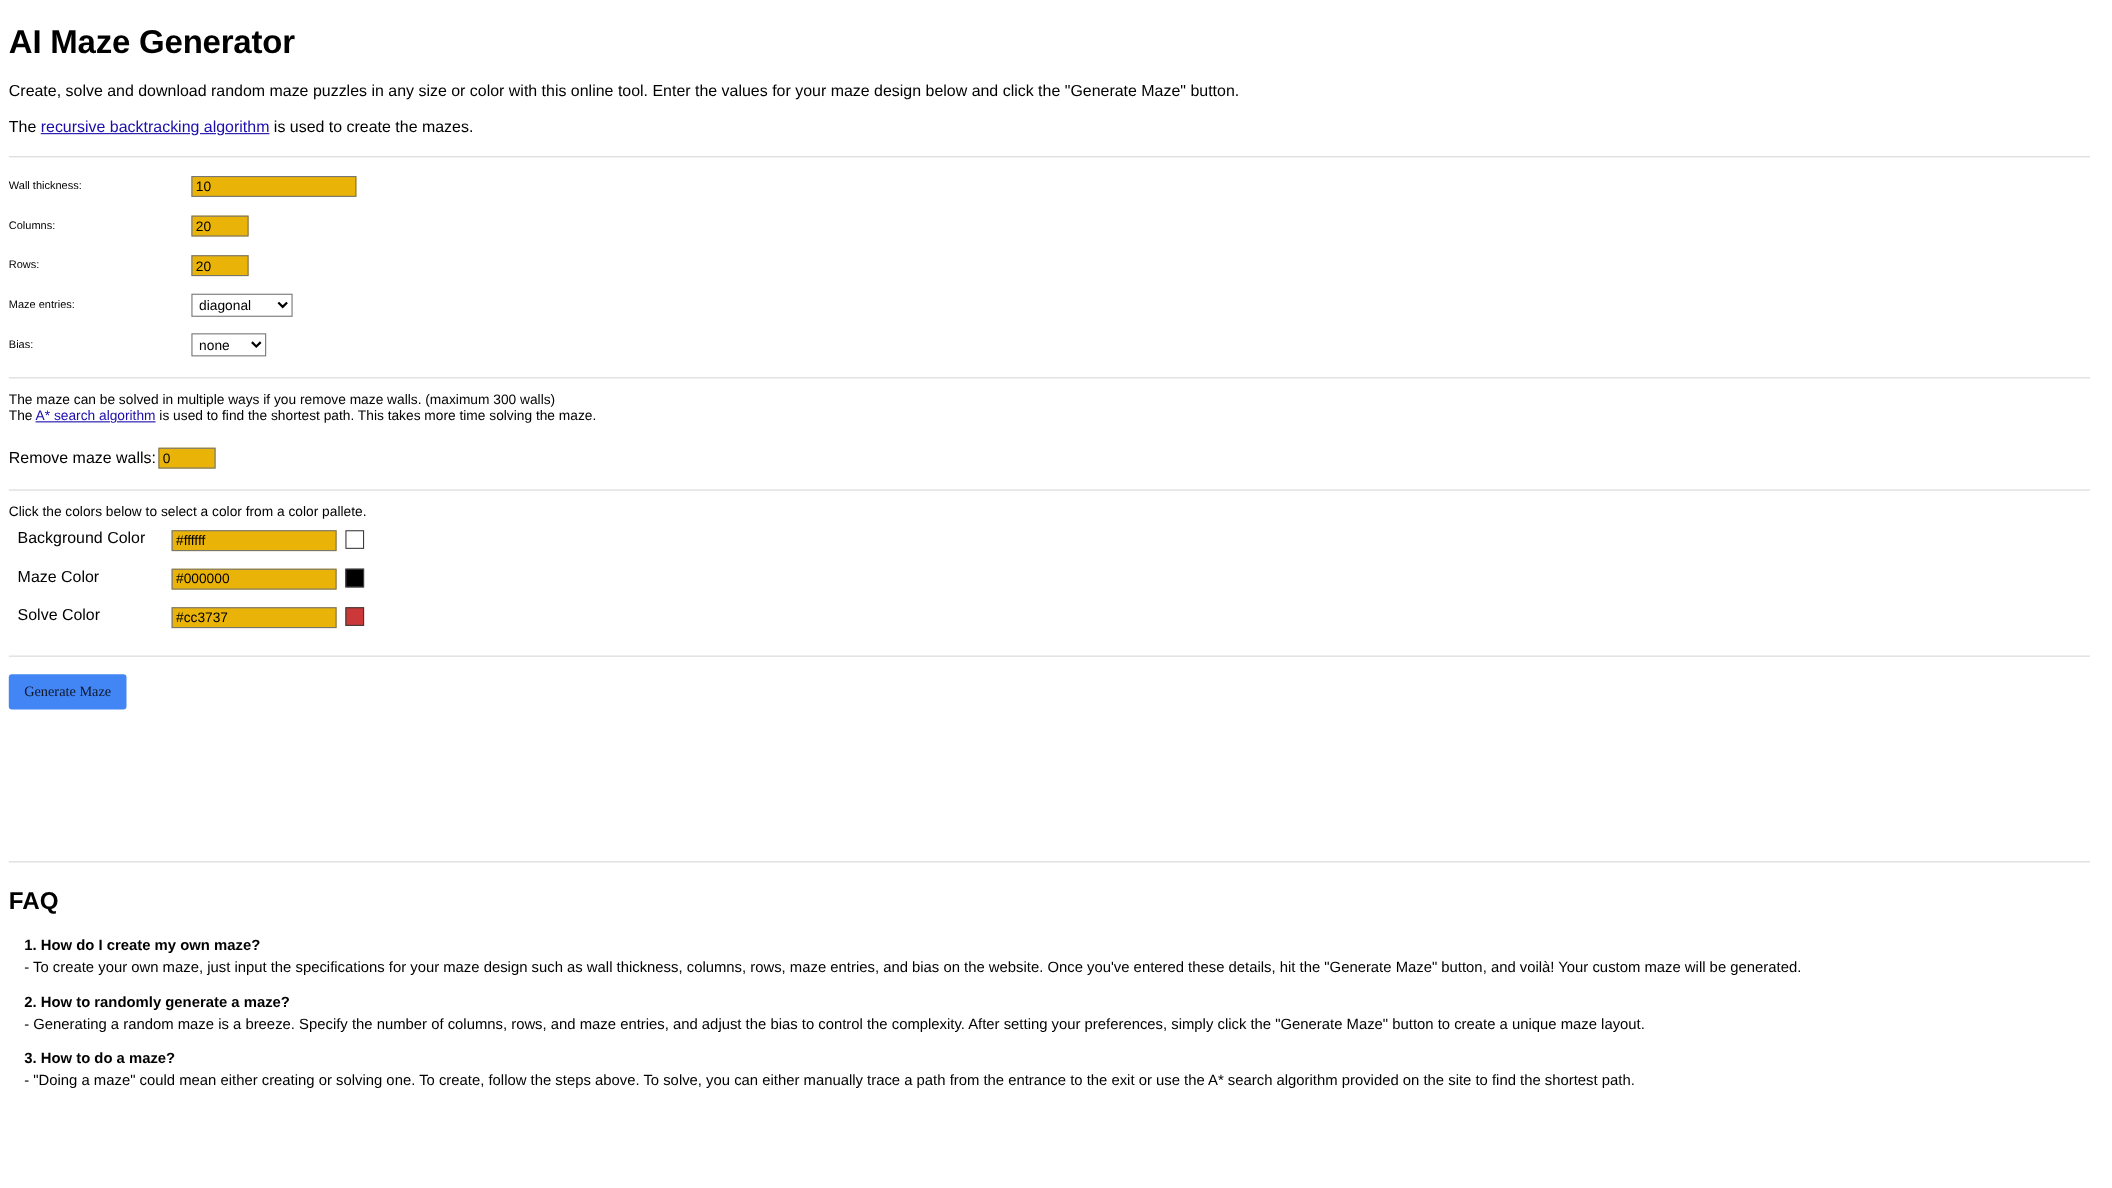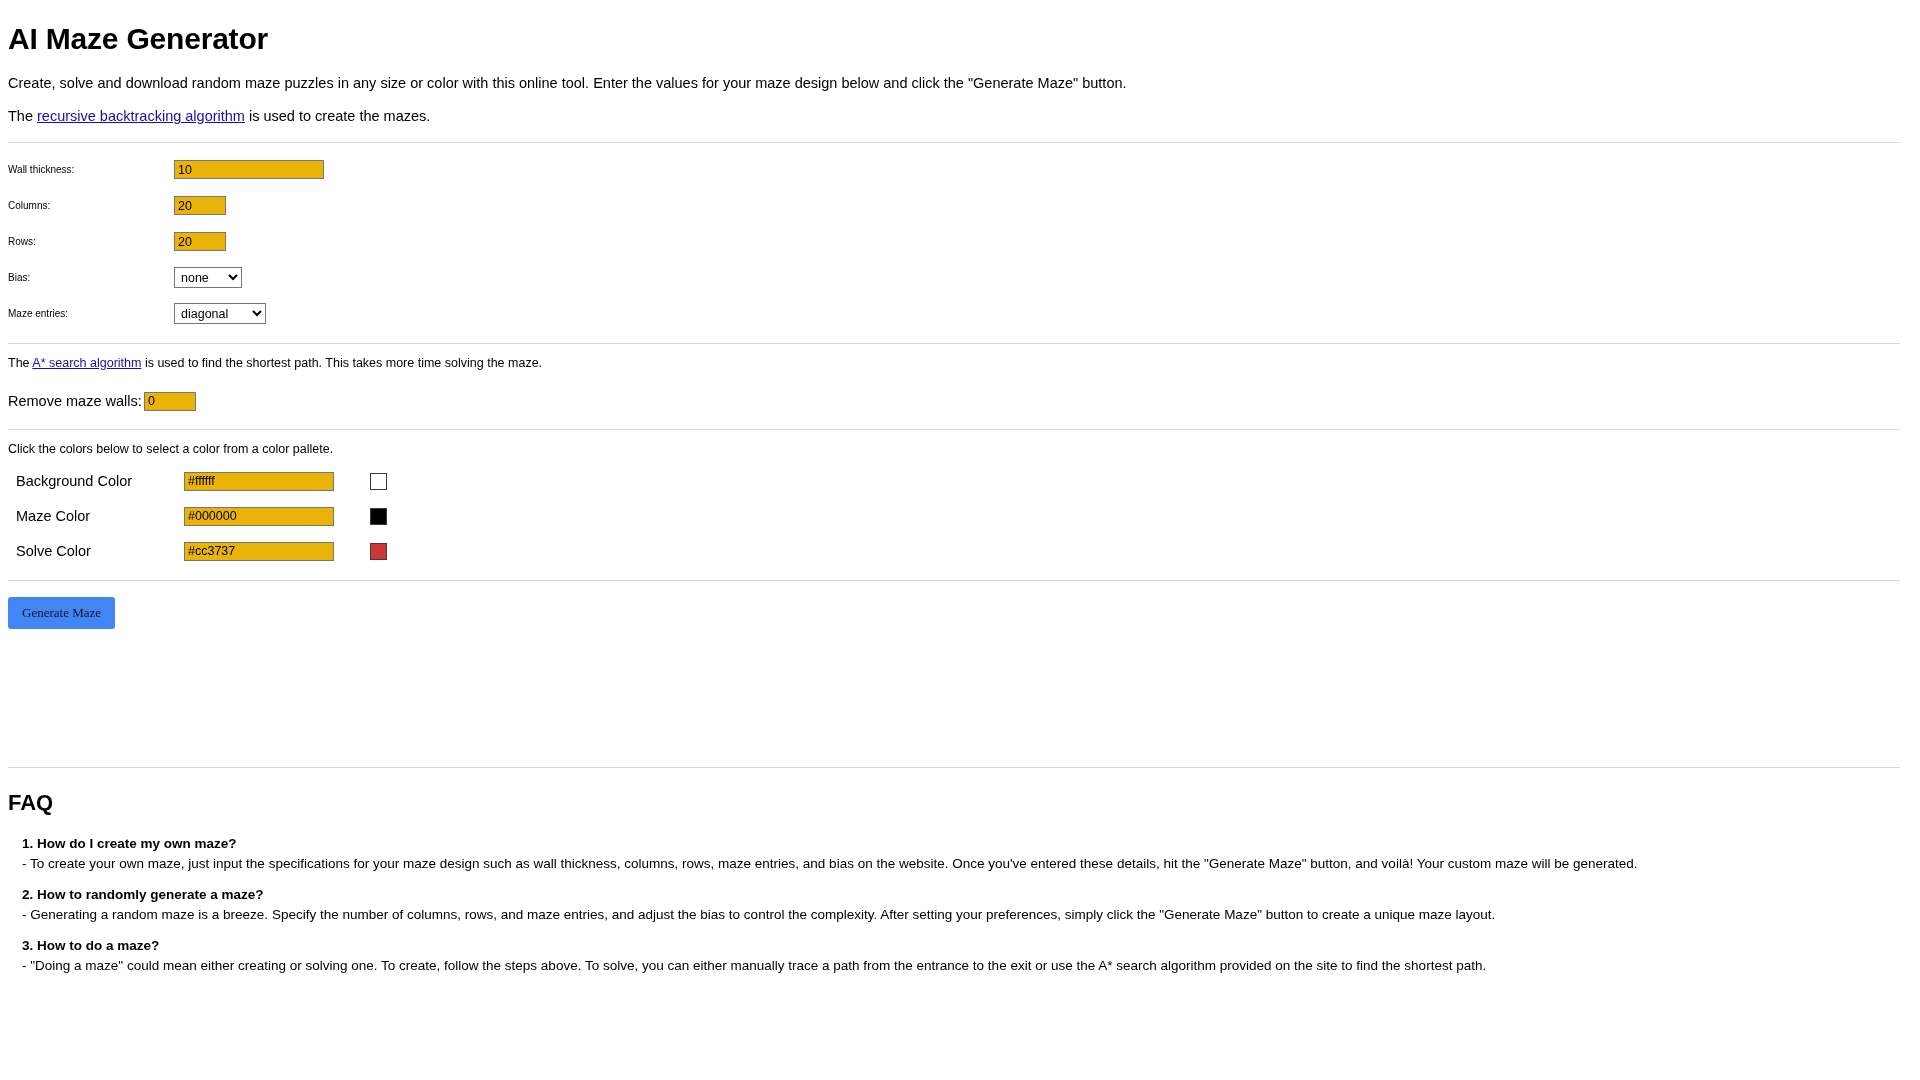--- a/index.html
+++ b/index.html
@@ -87,25 +87,24 @@
   .walls-row .lbl {
     width: 136px;
     font-size: 14.5px;
   }
   .color-hint {
     font-size: 12.5px;
     margin: 0 0 10px 0;
   }
   .color-row {
     display: flex;
-    align-items: center;
+    align-items: flex-start;
     height: 30px;
     margin-bottom: 5px;
     padding-left: 8px;
-    gap: 28px;
   }
   .color-row .lbl {
     width: 140px;
     font-size: 14.5px;
   }
   .swatch {
     width: 17px;
     height: 17px;
     border: 1px solid #3c3c3c;
     margin-left: 8px;
@@ -171,35 +170,36 @@
     <span class="lbl">Columns:</span>
     <input class="txt narrow" type="text" value="20" style="">
   </div>
 
   <div class="form-row">
     <span class="lbl">Rows:</span>
     <input class="txt narrow" type="text" value="20" style="">
   </div>
 
   <div class="form-row">
+    <span class="lbl">Maze entries:</span>
+    <select class="sel entries">
+      <option>diagonal</option>
+    </select>
+  </div>
+
+  <div class="form-row">
     <span class="lbl">Bias:</span>
     <select class="sel bias">
       <option>none</option>
     </select>
   </div>
 
-  <div class="form-row">
-    <span class="lbl">Maze entries:</span>
-    <select class="sel entries">
-      <option>diagonal</option>
-    </select>
-  </div>
-
-  <hr class="sep">
-
+  <hr class="sep">
+
+  <p class="note">The maze can be solved in multiple ways if you remove maze walls. (maximum 300 walls)</p>
   <p class="note">
     <span>The </span><a class="link" href="#">A* search algorithm</a><span> is used to find the shortest path. This takes more time solving the maze.</span>
   </p>
 
   <div class="walls-row">
     <span class="lbl">Remove maze walls:</span>
     <input class="txt narrow" type="text" value="0" style="">
   </div>
 
   <hr class="sep">

